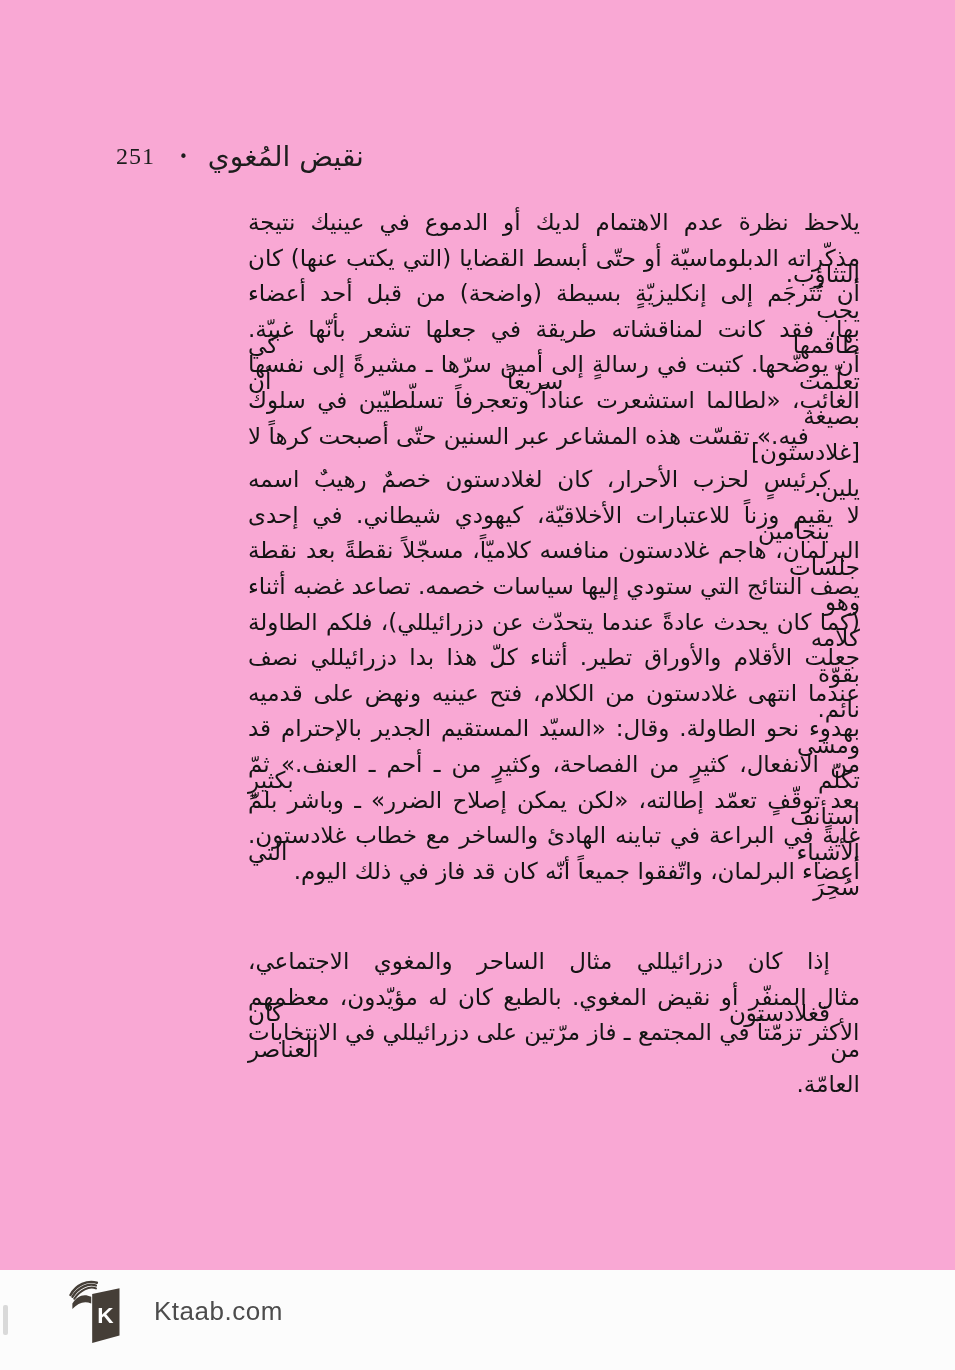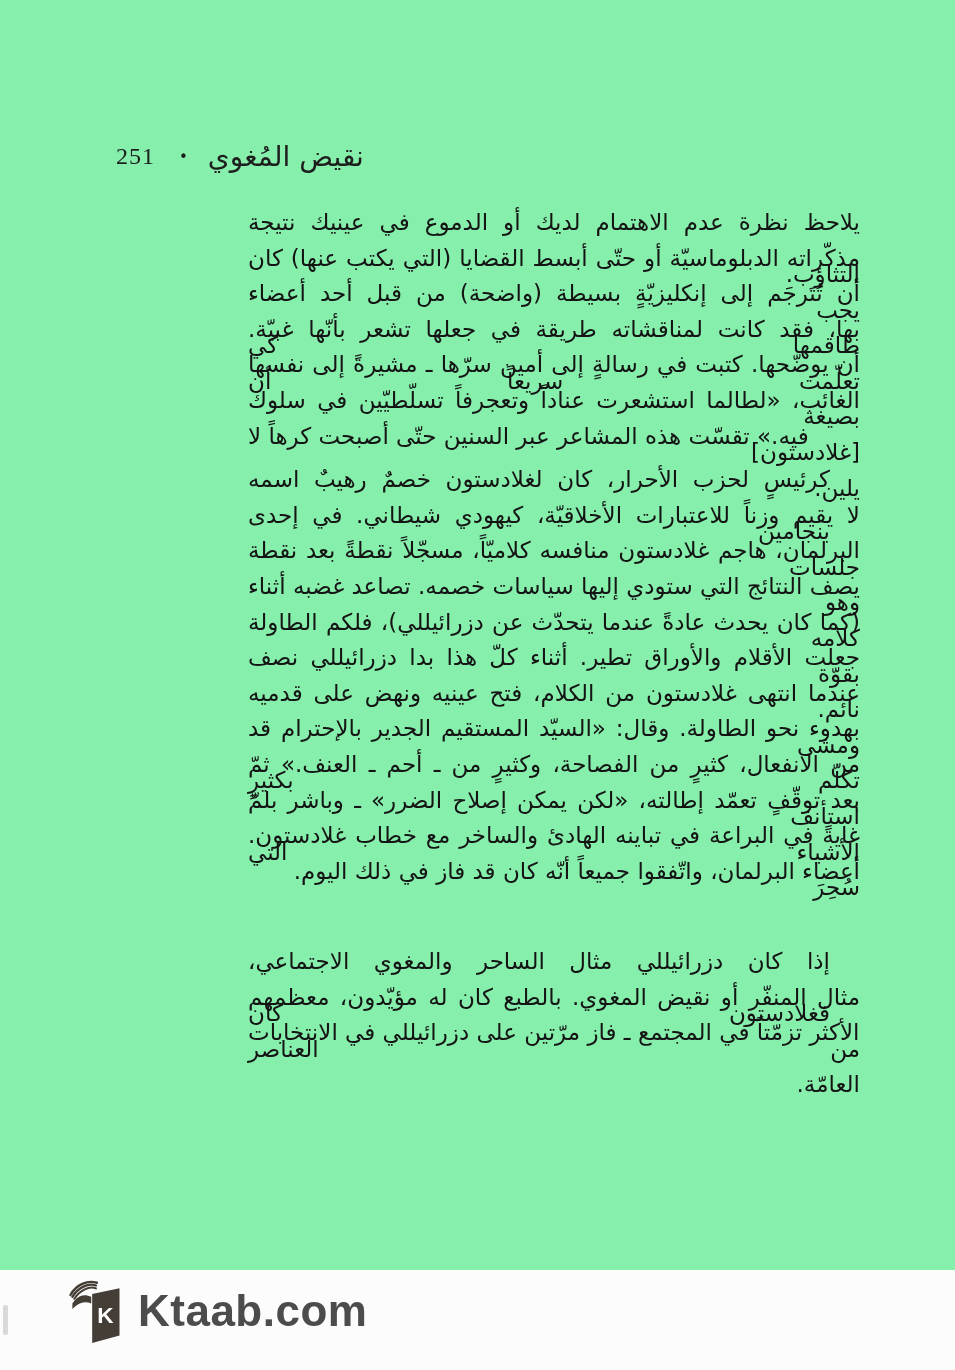--- a/index.html
+++ b/index.html
@@ -1,19 +1,19 @@
 <!DOCTYPE html>
 <html lang="ar"><head>
 <meta charset="utf-8">
 <style>
   html,body{margin:0;padding:0;}
   .page{
     position:relative;
     width:955px;height:1370px;
-    background:#86efac;
+    background:#f9a8d4;
     overflow:hidden;
     font-family:"DejaVu Sans",sans-serif;
     color:#161616;
   }
   
   .header{
     position:absolute;
     top:140px;left:116px;
     display:flex;
     align-items:center;
@@ -78,24 +78,24 @@
   }
   .brand{
     position:absolute;
     left:64px;top:8px;
     display:flex;
     align-items:center;
     direction:ltr;
   }
   .brand-icon{width:62px;height:66px;display:block;}
   .brand-text{
-    margin-left:12px;
+    margin-left:28px;
     font-family:"Liberation Sans",sans-serif;
-    font-size:44px;
-    font-weight:700;
+    font-size:26px;
+    font-weight:400;
     color:#4c4c4c;
     letter-spacing:0.5px;
   }
 </style>
 </head>
 <body>
 
 <div class="page">
 
   <div class="header">

